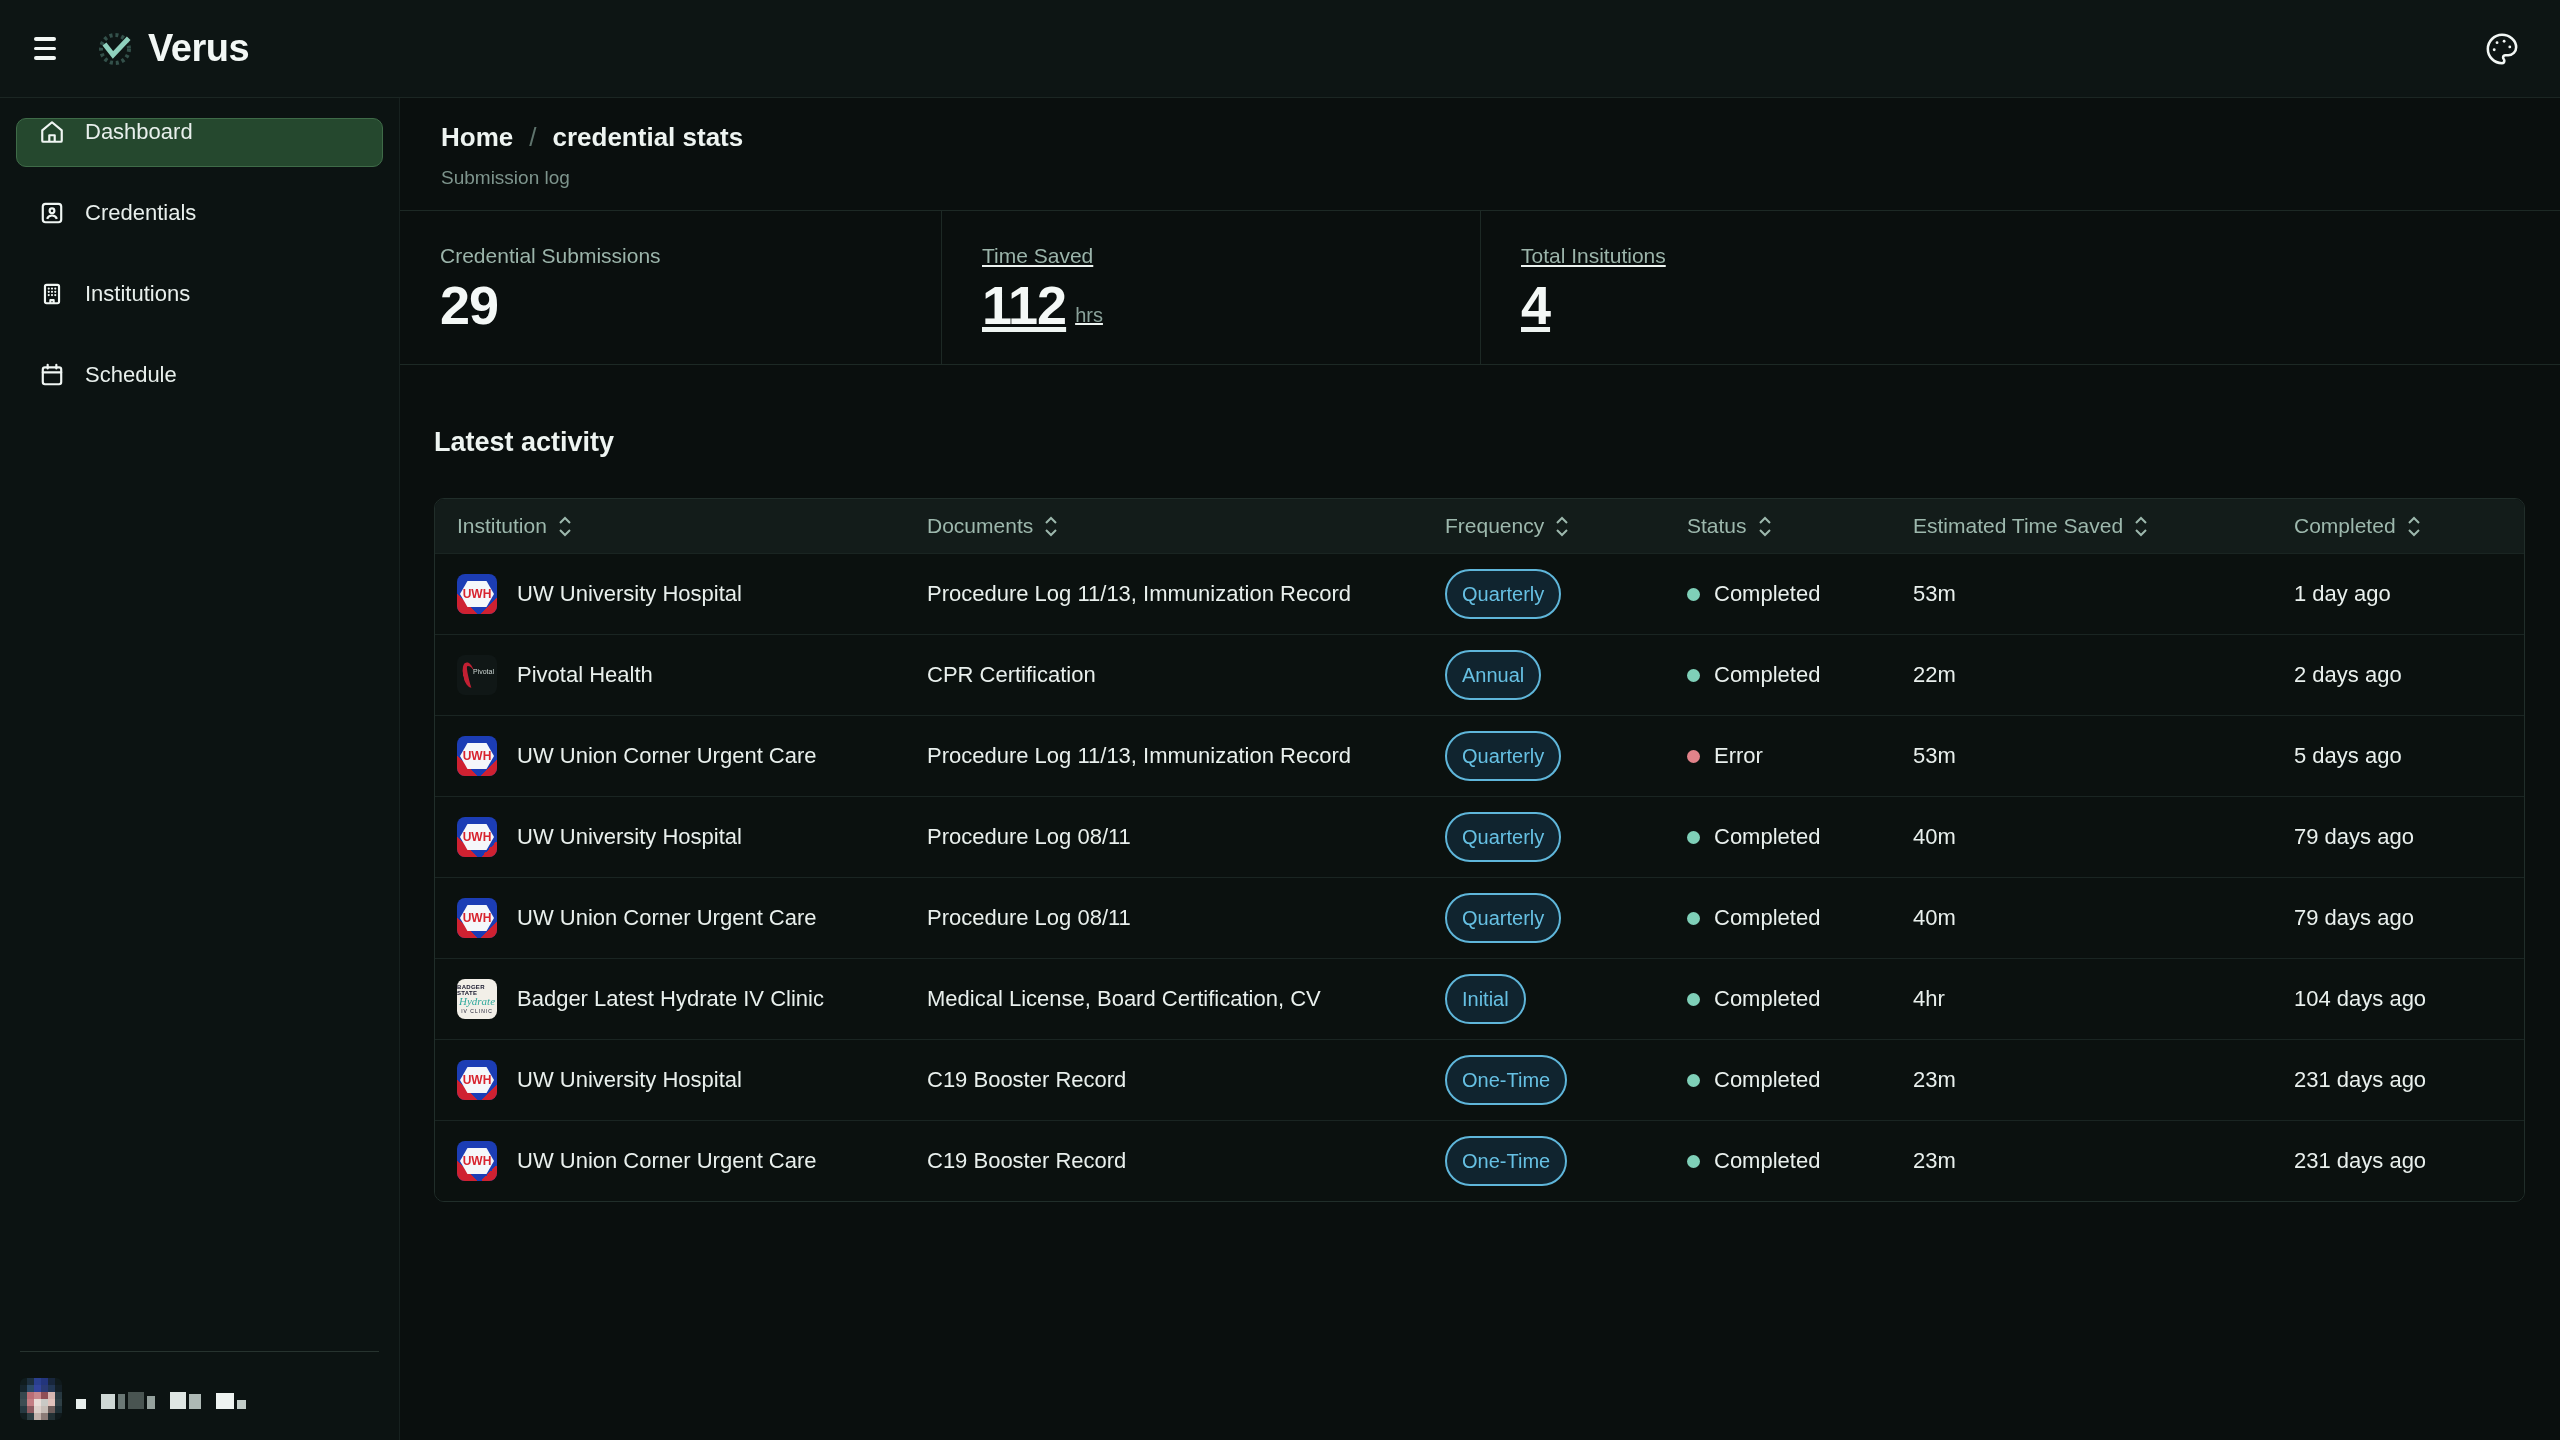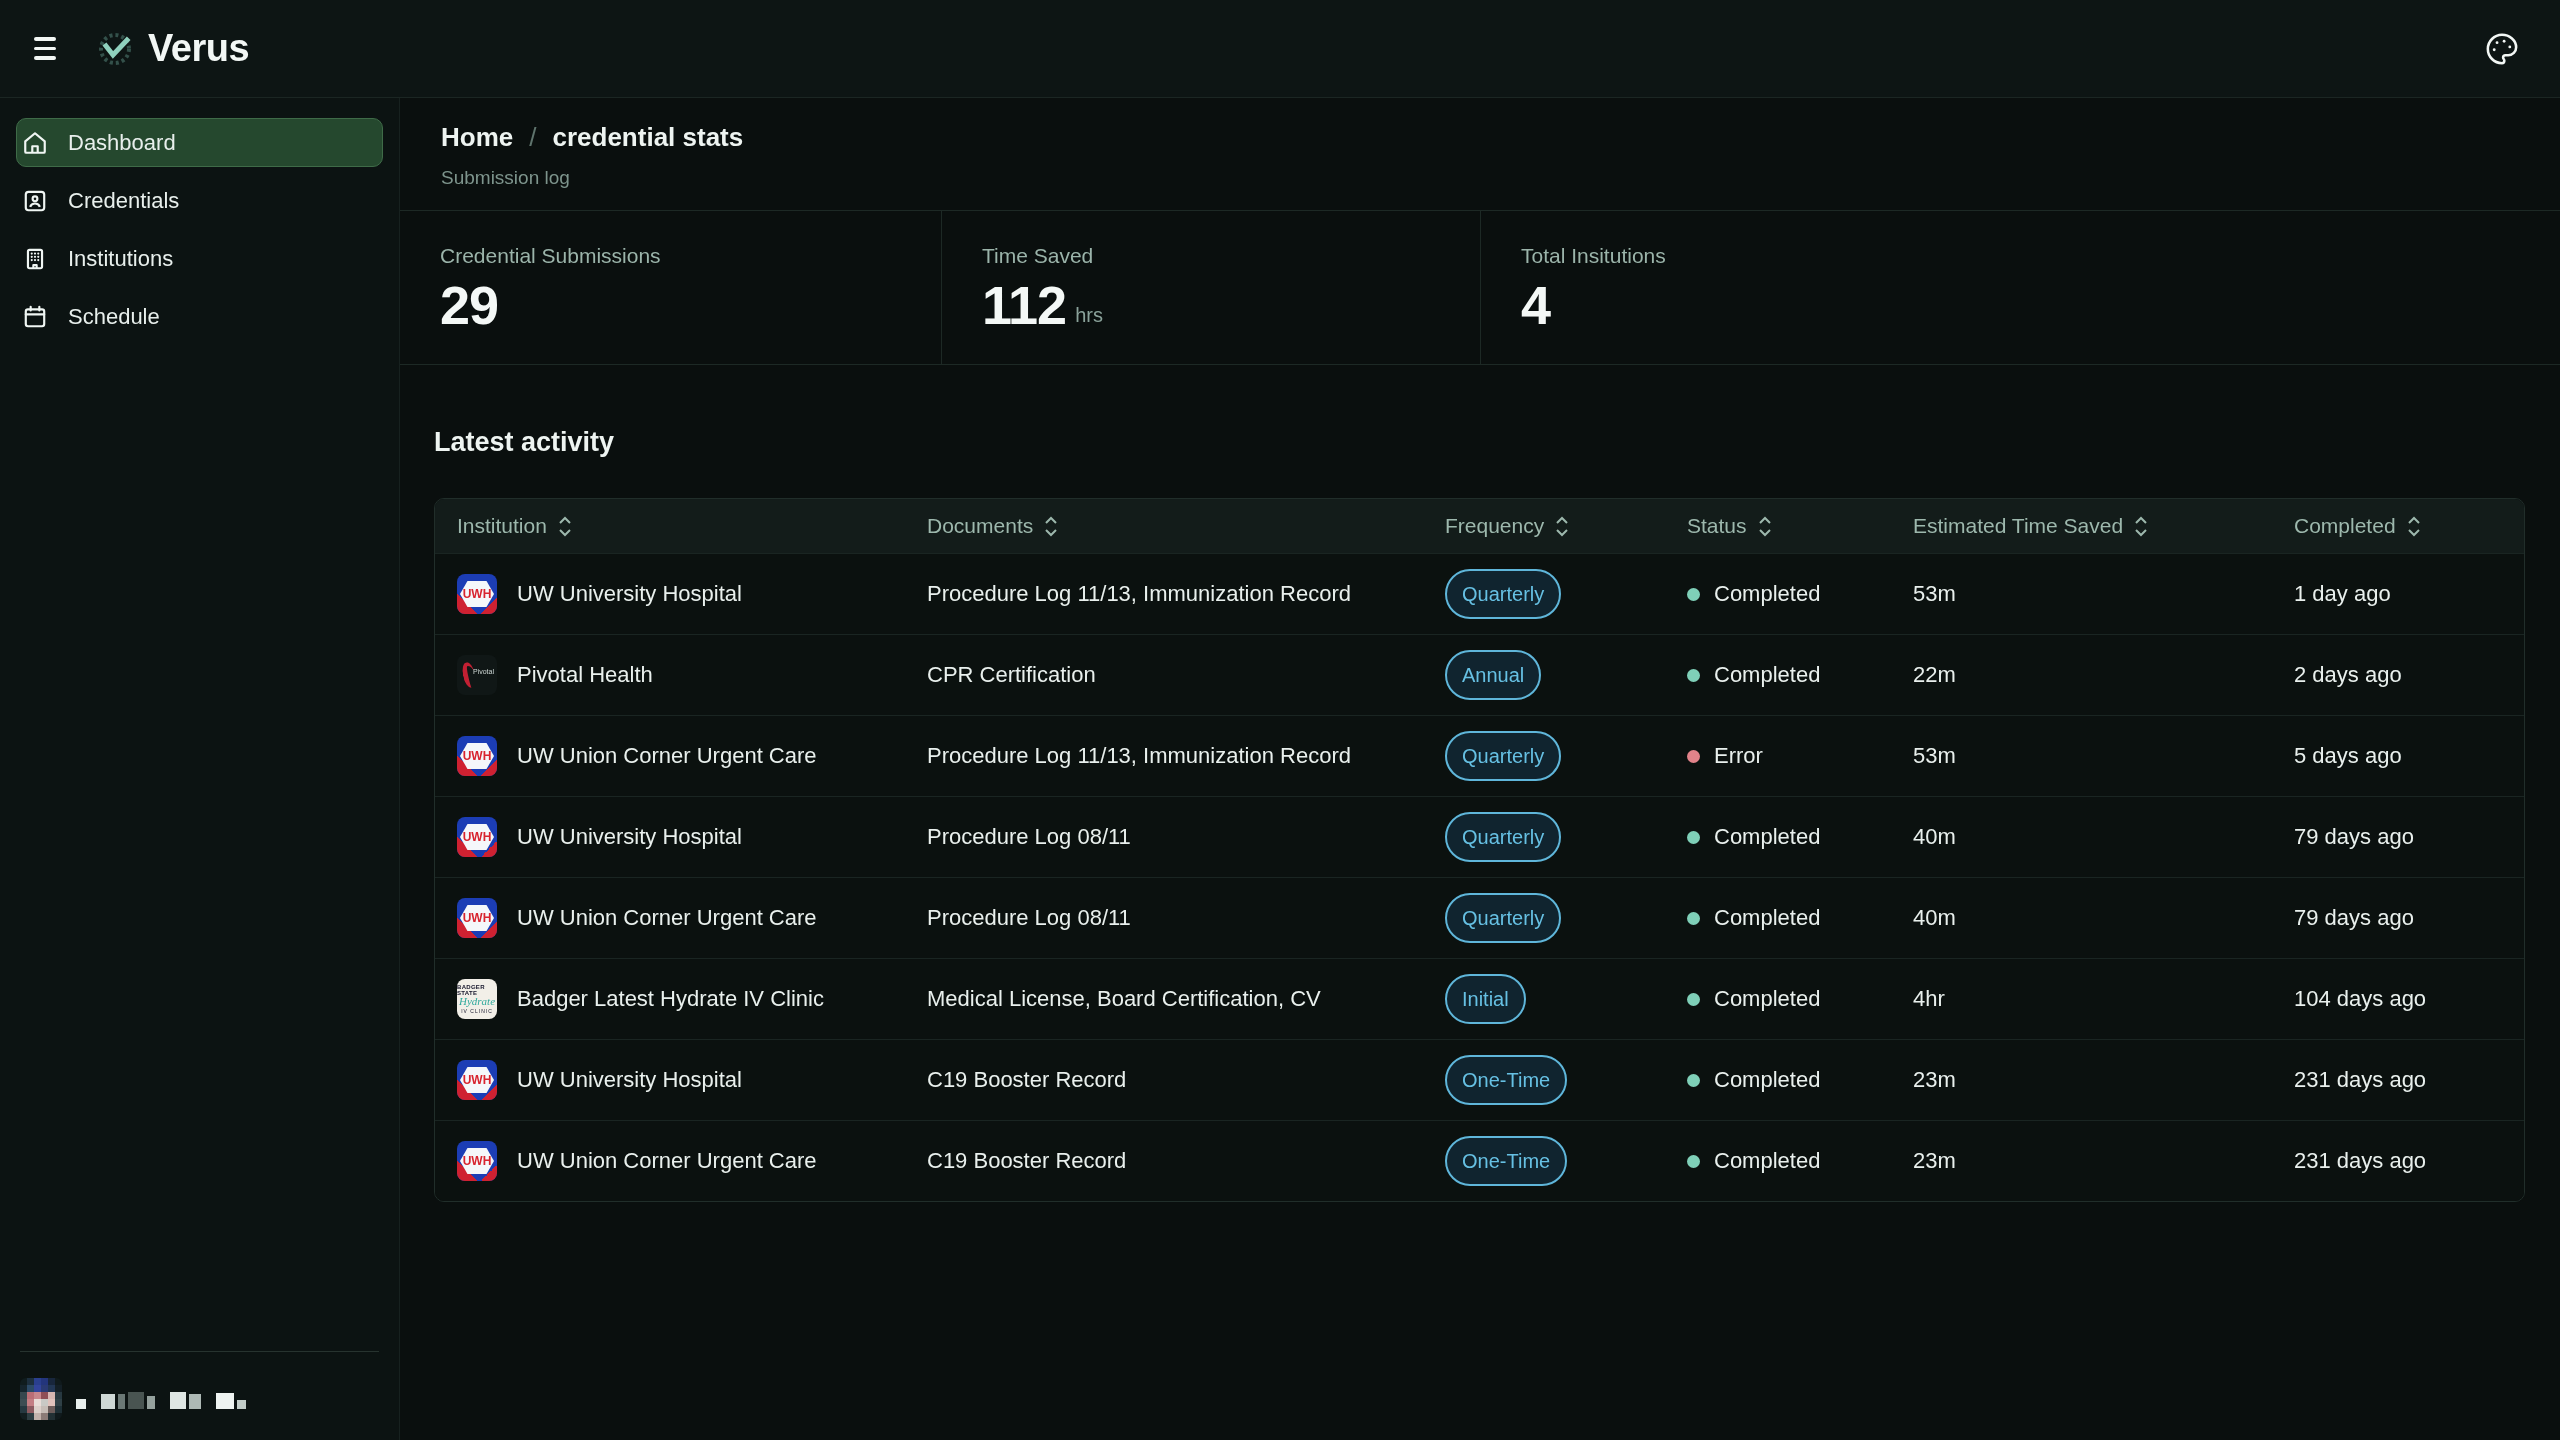--- a/index.html
+++ b/index.html
@@ -22,22 +22,22 @@
   .brand-name { font-size:38px; font-weight:700; letter-spacing:-0.5px; color:#f2f7f5; }
   .topbar-spacer { flex:1; }
   .icon-btn { background:none; border:none; cursor:pointer; display:flex; align-items:center; justify-content:center; width:48px; height:48px; }
   
   .sidebar {
     position:fixed; top:98px; left:0; width:400px; height:1342px;
     background:#0c1312; border-right:1px solid #17211f;
     padding:20px 16px; display:flex; flex-direction:column;
   }
   .nav-item {
-    display:flex; align-items:center; gap:20px; height:49px;
-    padding:0 5px; margin-bottom:9px; border-radius:10px;
+    display:flex; gap:20px; height:49px;
+    padding:0 22px; margin-bottom:32px; border-radius:10px;
     border:1px solid transparent; cursor:pointer;
   }
   .nav-item.active { background:#25482e; border-color:#3f6b48; }
   .nav-item .nav-label { font-size:22px; font-weight:500; color:#e8efec; }
   .nav-item svg { flex:0 0 auto; }
   .sidebar-footer { margin-top:auto; }
   .sidebar-divider { height:1px; background:#27332f; margin:0 4px 26px 4px; }
   .user-row { display:flex; align-items:center; gap:14px; padding-left:4px; }
   .avatar { width:42px; height:42px; border-radius:6px; overflow:hidden;
     display:grid; grid-template-columns:repeat(6,1fr); grid-template-rows:repeat(6,1fr); }
@@ -49,21 +49,21 @@
   .crumb-wrap { padding:24px 0 0 41px; }
   .breadcrumb { display:flex; align-items:center; gap:16px; font-size:26px; font-weight:700; }
   .breadcrumb .sep { color:#5f746d; font-weight:400; }
   .crumb-sub { margin-top:14px; font-size:19px; color:#7d948c; }
   
   .stats-band {
     margin-top:21px; height:155px; border-top:1px solid #1d2925; border-bottom:1px solid #1d2925;
     display:grid; grid-template-columns:541px 539px 540px 540px;
   }
   .stat-cell { padding:33px 0 0 40px; }
-  .stat-cell + .stat-cell { border-left:1px solid #1d2925; }
+  .stat-cell + .stat-cell { border-left:1px solid #1d2925;text-decoration:underline; }
   .stat-label { font-size:21px; color:#9bb4aa; }
   .stat-value-row { display:flex; align-items:flex-end; margin-top:10px; }
   .stat-value { font-size:54px; font-weight:700; color:#f4f8f6; letter-spacing:-1px; line-height:1; }
   .stat-suffix { font-size:20px; color:#8aa29a; margin-left:9px; padding-bottom:5px; }
   
   .section-title { margin:62px 0 0 34px; font-size:27px; font-weight:700; }
   .table-wrap {
     margin:40px 35px 0 34px; width:2091px;
     border:1px solid #212e2a; border-radius:10px; overflow:hidden;
   }

